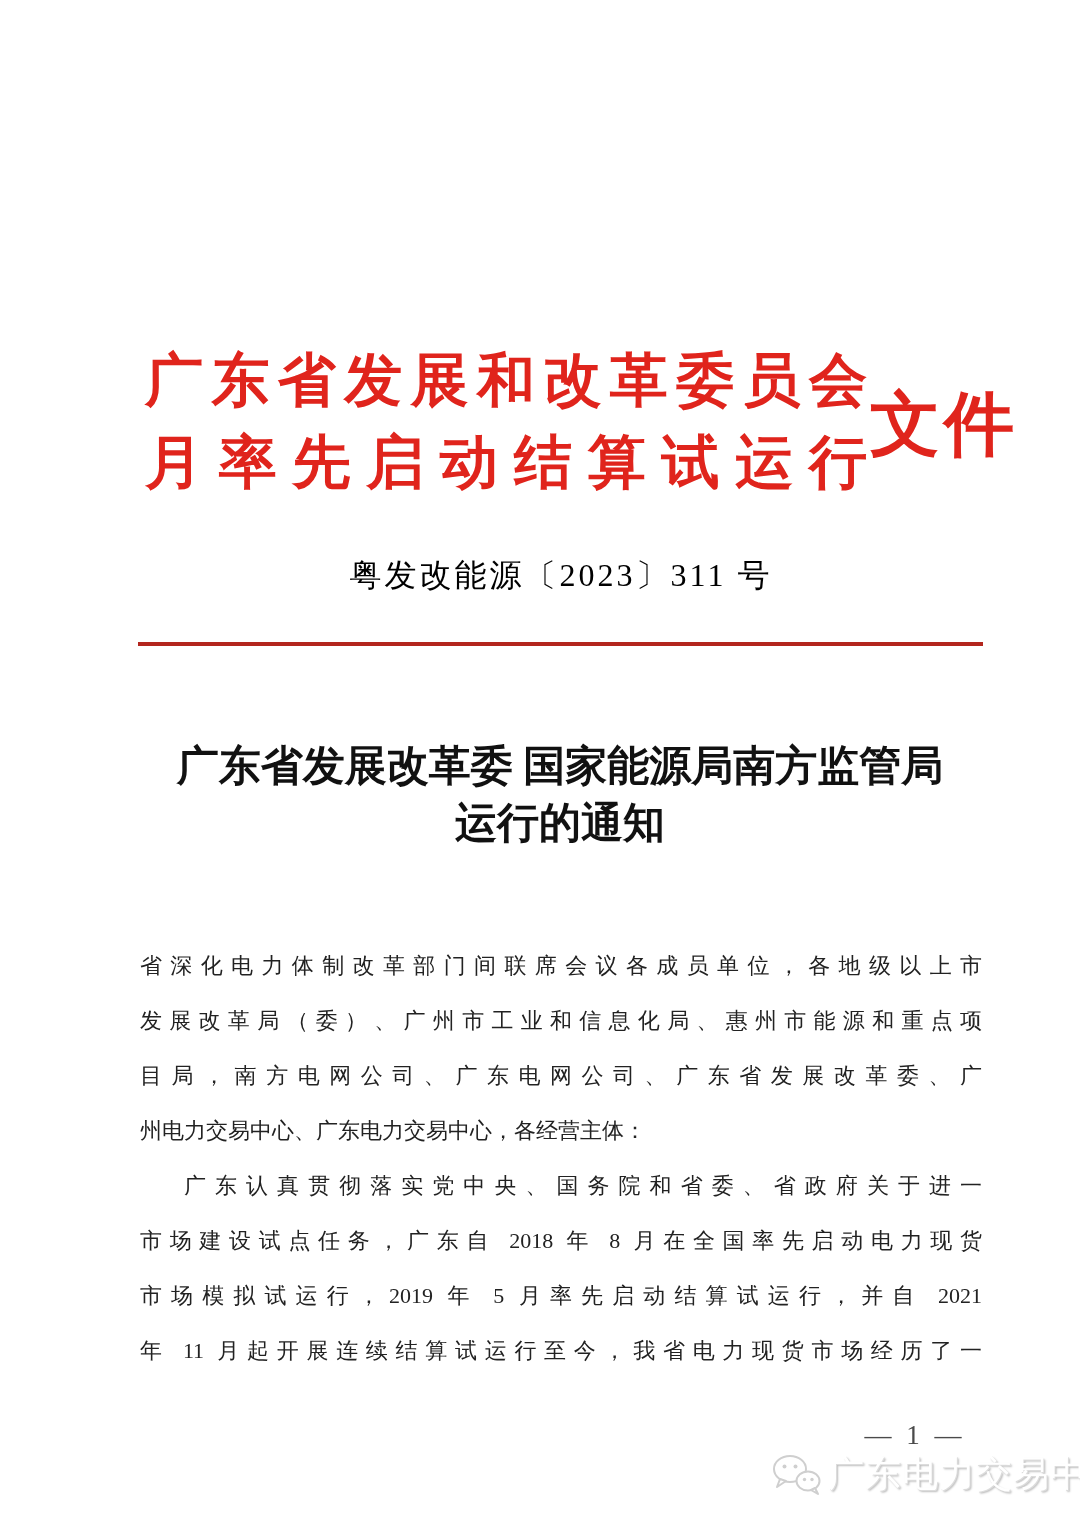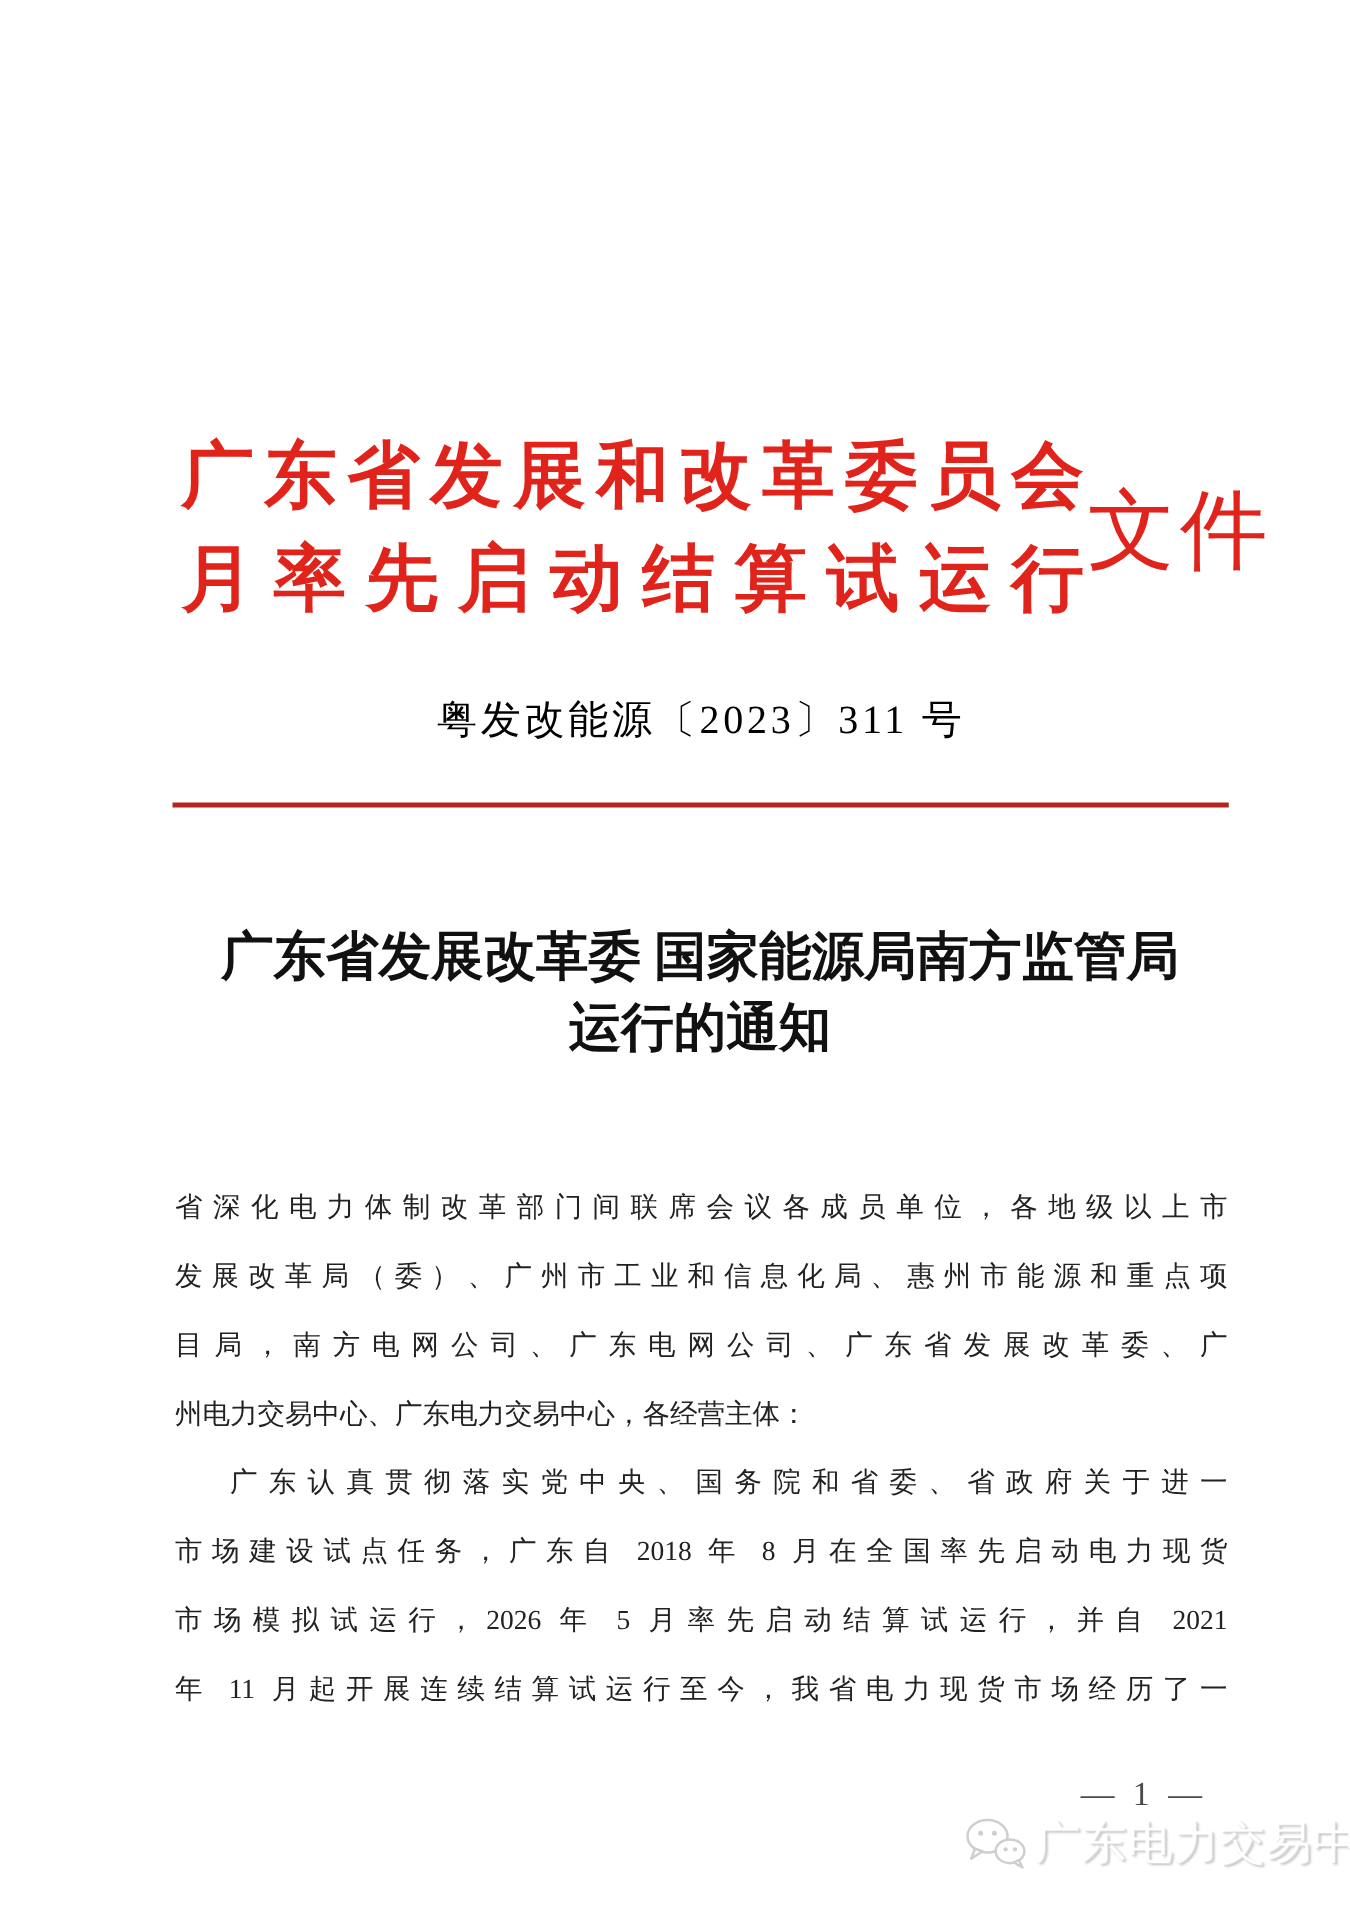--- a/index.html
+++ b/index.html
@@ -26,21 +26,21 @@
     line-height: 82px;
     white-space: nowrap;
     text-align: justify;
     text-align-last: justify;
   }
   .doc-type {
     position: absolute;
     left: 870px;
     top: 378px;
     font-size: 70px;
-    font-weight: normal;
+    font-weight: bold;
     color: var(--header_red, #e0241c);
     letter-spacing: 4px;
   }
 
   
   .doc-number {
     position: absolute;
     left: 140px;
     top: 554px;
     width: 842px;
@@ -143,21 +143,21 @@
     <div>运行的通知</div>
   </div>
 
   <div class="body-text">
     <div class="bl">省深化电力体制改革部门间联席会议各成员单位，各地级以上市</div>
     <div class="bl">发展改革局（委）、广州市工业和信息化局、惠州市能源和重点项</div>
     <div class="bl">目局，南方电网公司、广东电网公司、广东省发展改革委、广</div>
     <div class="bl flush">州电力交易中心、广东电力交易中心，各经营主体：</div>
     <div class="bl indent">广东认真贯彻落实党中央、国务院和省委、省政府关于进一</div>
     <div class="bl">市场建设试点任务，广东自 2018 年 8 月在全国率先启动电力现货</div>
-    <div class="bl">市场模拟试运行，2026 年 5 月率先启动结算试运行，并自 2021</div>
+    <div class="bl">市场模拟试运行，2019 年 5 月率先启动结算试运行，并自 2021</div>
     <div class="bl">年 11 月起开展连续结算试运行至今，我省电力现货市场经历了一</div>
   </div>
 
   <div class="page-number">— 1 —</div>
 
   <div class="watermark">
     <span style="display:inline-flex;">
       <svg width="52" height="46" viewBox="0 0 52 46" xmlns="http://www.w3.org/2000/svg">
         <g fill="#ffffff" stroke="#cfcfcf" stroke-width="2">
           <ellipse cx="20" cy="17" rx="16" ry="13"></ellipse>

